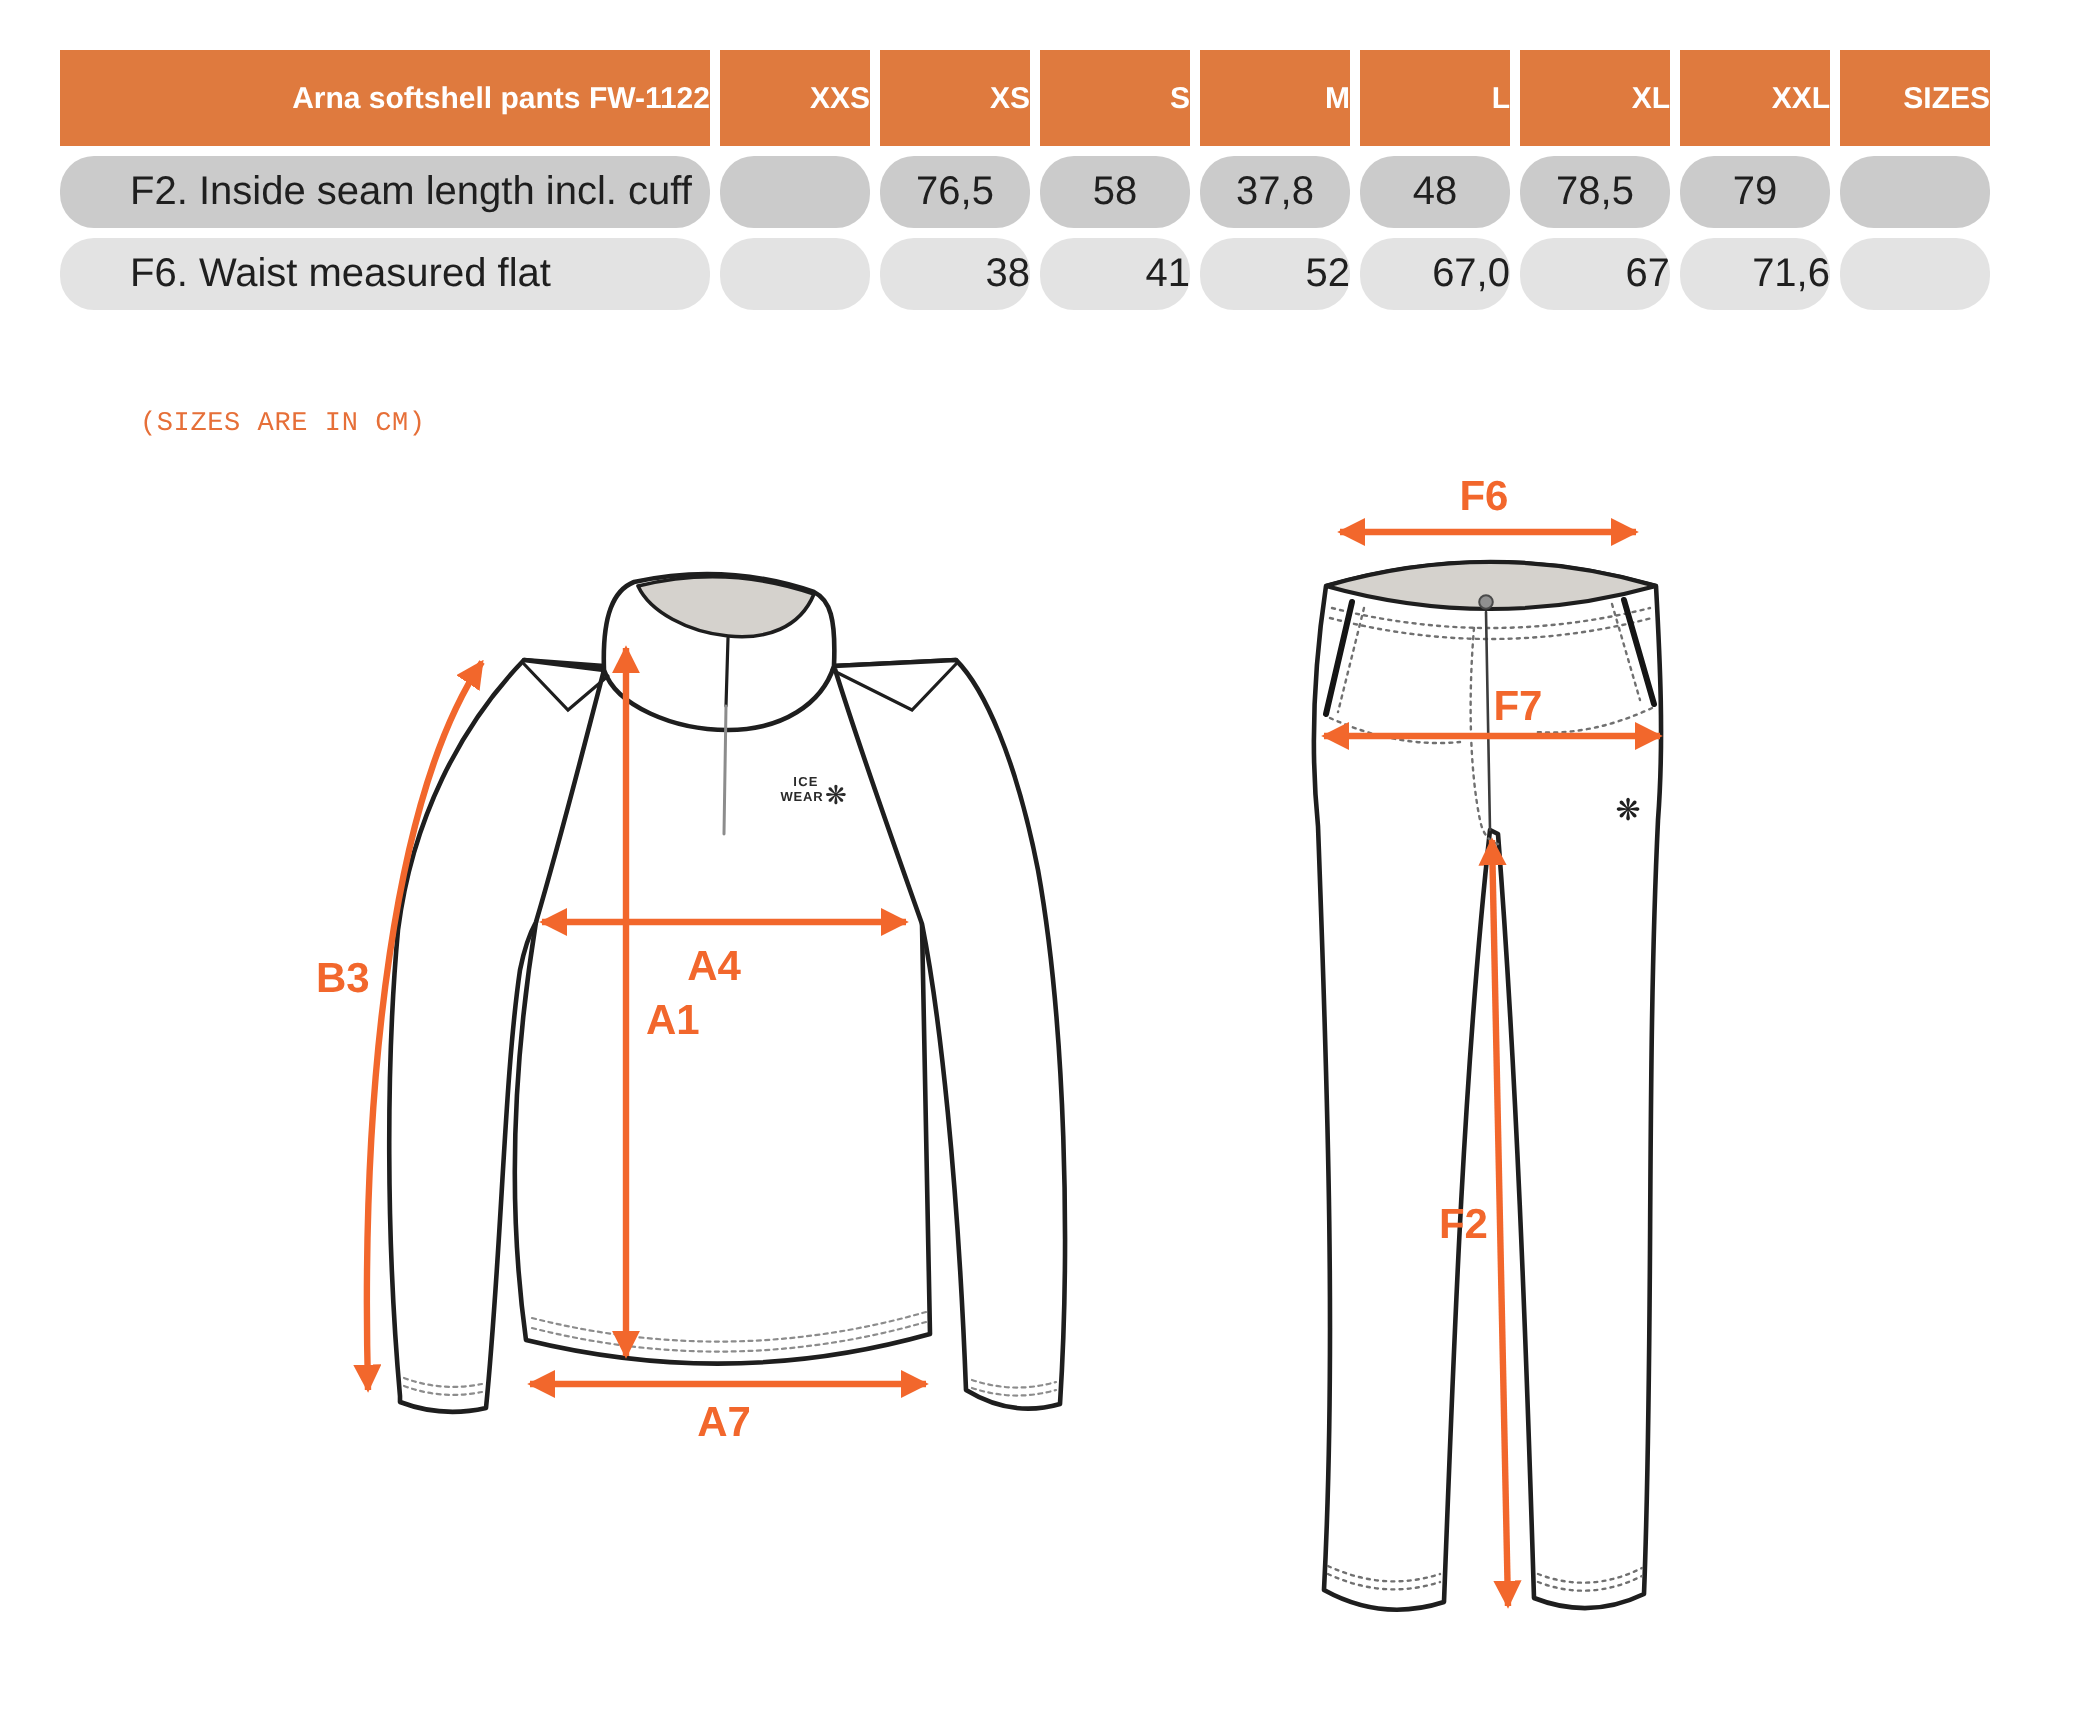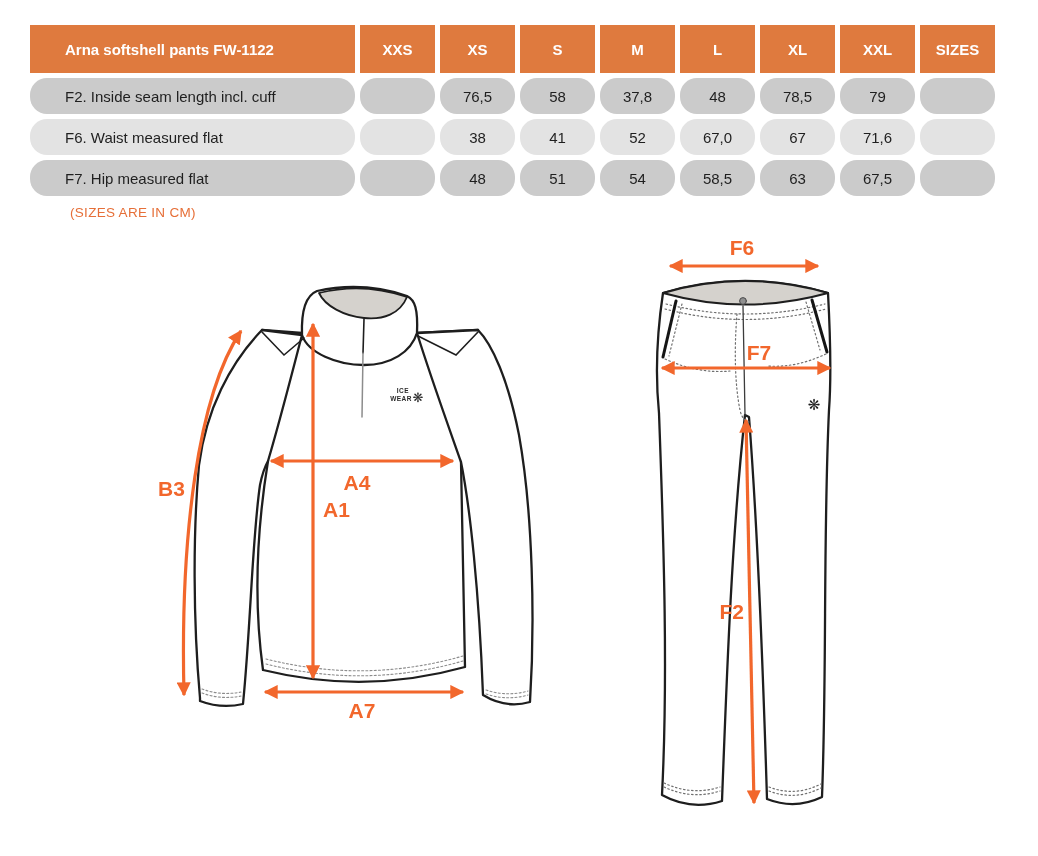--- a/index.html
+++ b/index.html
@@ -4,29 +4,29 @@
 <style>
   html,body{margin:0;padding:0;background:#ffffff;}
   .page{position:relative;width:1038px;height:856px;background:#fff;
         font-family:"Liberation Sans",sans-serif;overflow:hidden;}
 
   
   table.size-table{position:absolute;left:25px;top:20px;
     border-collapse:separate;border-spacing:5px;table-layout:fixed;}
   .size-table th,.size-table td{overflow:hidden;white-space:nowrap;}
   .size-table th{background:#df7a3e;color:#ffffff;font-size:15px;font-weight:bold;
-    height:48px;text-align:center;padding:0;}
-  .size-table th.title-cell{text-align:left;padding-left:35px;}
-  .size-table td{height:36px;text-align:center;font-size:15px;color:#1f1f1f;padding:0;border-radius:17px;}
+    height:48px;text-align:right;padding:0;}
+  .size-table th.title-cell{text-align:right;padding-left:35px;}
+  .size-table td{height:36px;text-align:center;font-size:20px;color:#1f1f1f;padding:0;border-radius:17px;}
   .size-table td.label-cell{text-align:left;padding-left:35px;}
   tr.r-dark td{background:#cbcbcb;}
-  tr.r-light td{background:#e3e3e3;}
+  tr.r-light td{background:#e3e3e3;text-align:right;}
 
   .sizes-note{position:absolute;left:70px;top:205px;color:#e66f38;
-    font-size:13.5px;letter-spacing:.3px;}
+    font-size:13.5px;letter-spacing:.3px;font-family:Liberation Mono, monospace;}
 
   
   svg.shirt{position:absolute;left:150px;top:245px;width:440px;height:490px;}
   svg.pants{position:absolute;left:618px;top:238px;width:300px;height:612px;}
   svg text{font-family:"Liberation Sans",sans-serif;}
   .dim-label{fill:#f2672c;font-size:21px;font-weight:bold;}
   .logo-txt{fill:#2a2a2a;font-weight:bold;}
 </style>
 </head>
 <body>
@@ -70,31 +70,20 @@
     </tr>
     <tr class="r-light">
       <td class="label-cell">F6. Waist measured flat</td>
       <td></td>
       <td>38</td>
       <td>41</td>
       <td>52</td>
       <td>67,0</td>
       <td>67</td>
       <td>71,6</td>
-      <td></td>
-    </tr>
-    <tr class="r-dark">
-      <td class="label-cell">F7. Hip measured flat</td>
-      <td></td>
-      <td>48</td>
-      <td>51</td>
-      <td>54</td>
-      <td>58,5</td>
-      <td>63</td>
-      <td>67,5</td>
       <td></td>
     </tr>
   </tbody>
     </table>
 
   <div class="sizes-note">(SIZES ARE IN CM)</div>
 
   <svg class="shirt" viewBox="0 0 440 490">
     <defs>
       <marker id="ah-s" viewBox="0 0 10 10" refX="9" refY="5" markerWidth="4.4" markerHeight="4.4" orient="auto-start-reverse">

